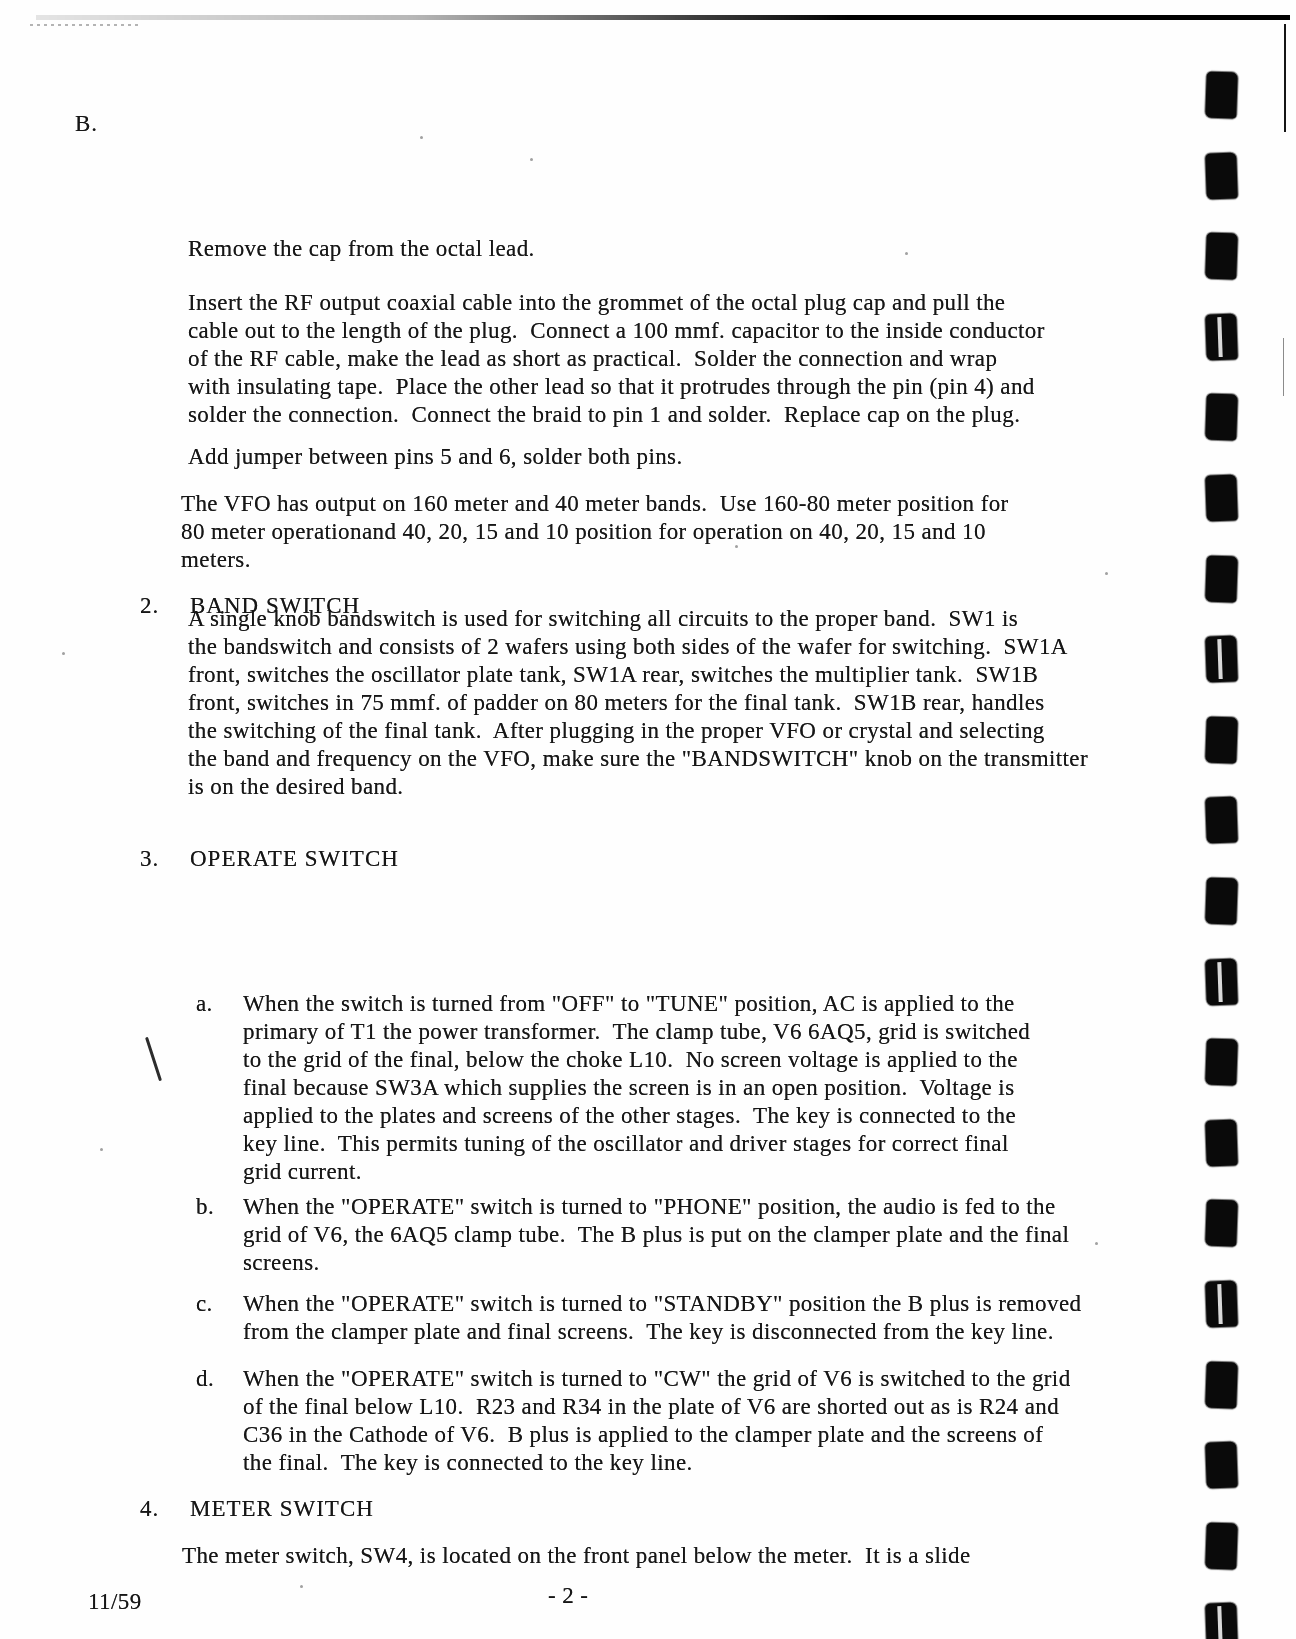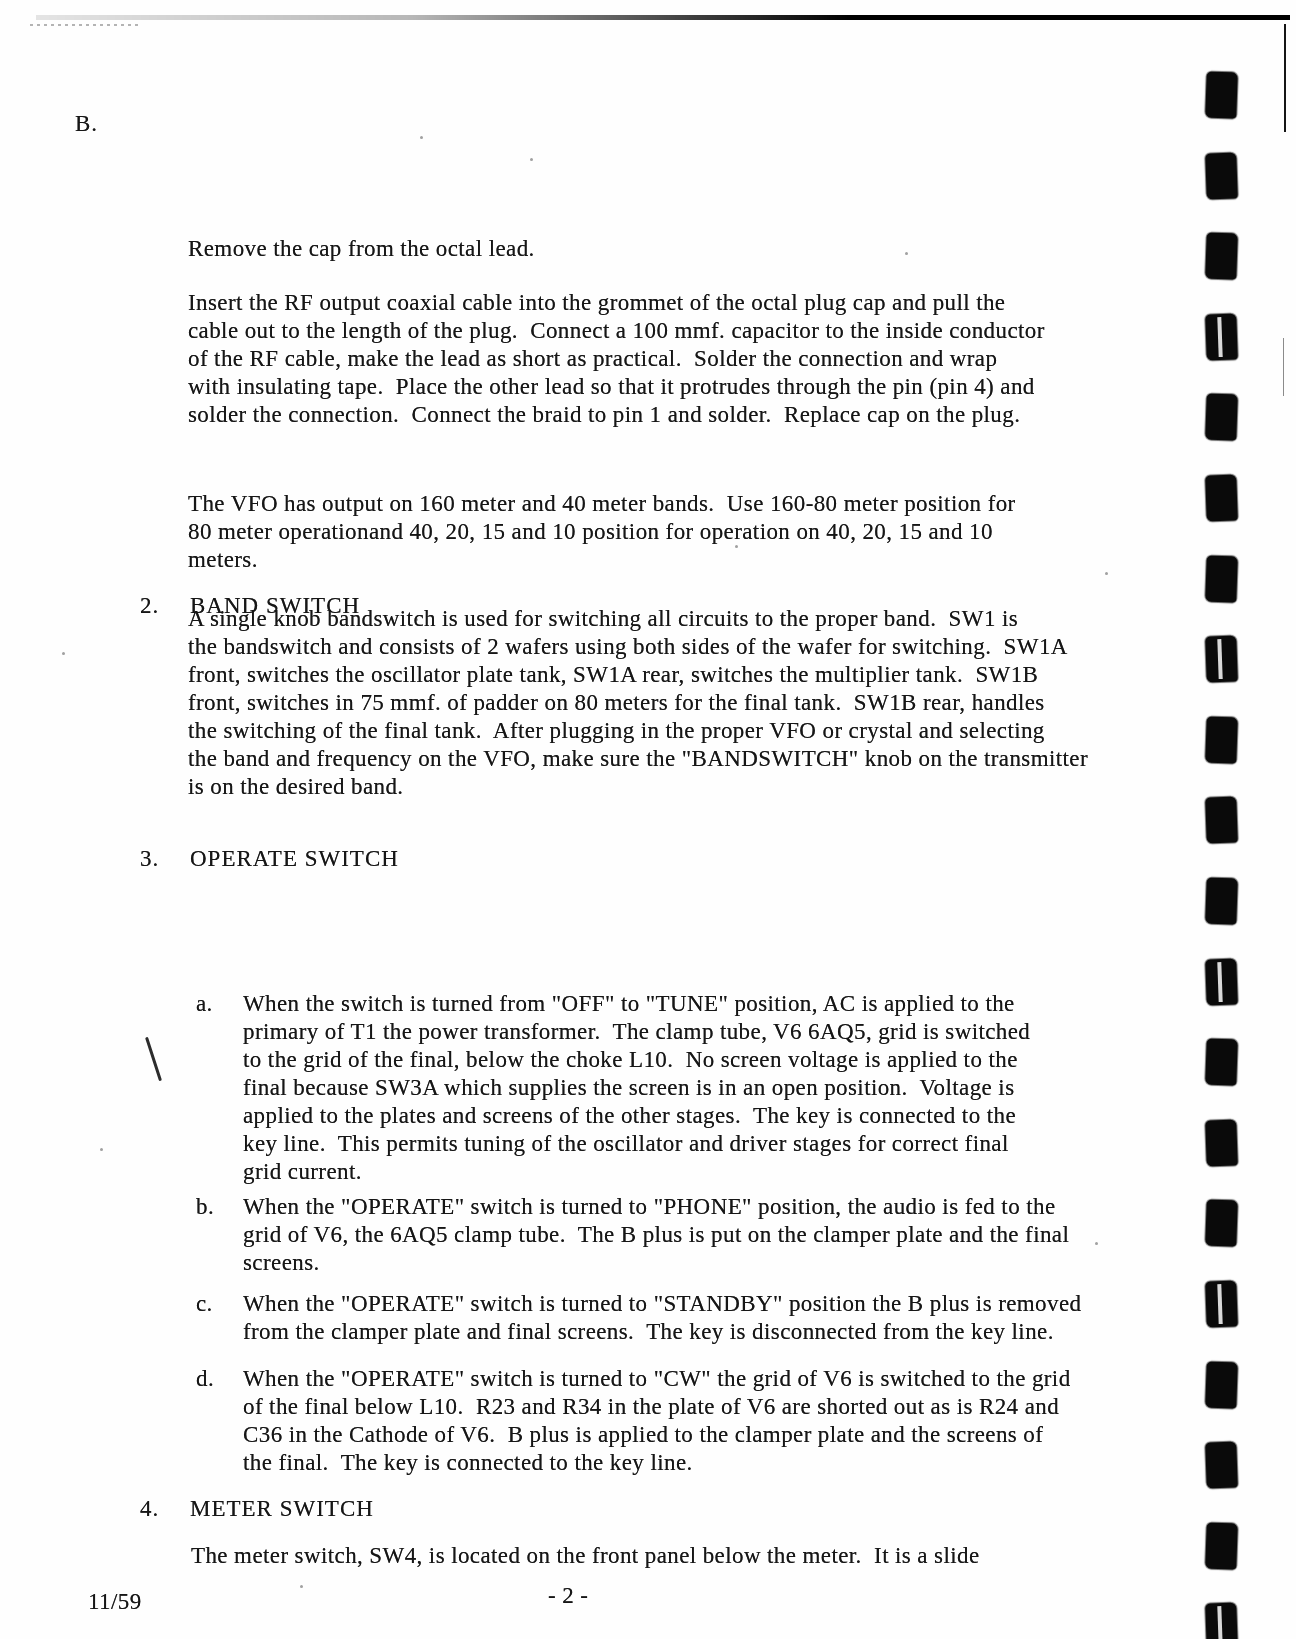--- a/index.html
+++ b/index.html
@@ -112,21 +112,22 @@
   <div class="dot" style="left:300px;top:1585px"></div>
 
   <div class="txt heading" style="left:75px;top:110px">B.</div>
 
   <div class="txt" style="left:188px;top:235px">Remove the cap from the octal lead.</div>
   <div class="txt" style="left:188px;top:289px">Insert the RF output coaxial cable into the grommet of the octal plug cap and pull the
 cable out to the length of the plug.  Connect a 100 mmf. capacitor to the inside conductor
 of the RF cable, make the lead as short as practical.  Solder the connection and wrap
 with insulating tape.  Place the other lead so that it protrudes through the pin (pin 4) and
 solder the connection.  Connect the braid to pin 1 and solder.  Replace cap on the plug.</div>
-  <div class="txt" style="left:188px;top:490px">The VFO has output on 160 meter and 40 meter bands.  Use 160-80 meter position for
+  <div class="txt" style="left:188px;top:443px">Add jumper between pins 5 and 6, solder both pins.</div>
+  <div class="txt" style="left:181px;top:490px">The VFO has output on 160 meter and 40 meter bands.  Use 160-80 meter position for
 80 meter operationand 40, 20, 15 and 10 position for operation on 40, 20, 15 and 10
 meters.</div>
 
   <div class="txt heading" style="left:140px;top:592px">2.</div>
   <div class="txt heading" style="left:190px;top:592px">BAND SWITCH</div>
   <div class="txt" style="left:188px;top:605px">A single knob bandswitch is used for switching all circuits to the proper band.  SW1 is
 the bandswitch and consists of 2 wafers using both sides of the wafer for switching.  SW1A
 front, switches the oscillator plate tank, SW1A rear, switches the multiplier tank.  SW1B
 front, switches in 75 mmf. of padder on 80 meters for the final tank.  SW1B rear, handles
 the switching of the final tank.  After plugging in the proper VFO or crystal and selecting
@@ -155,18 +156,18 @@
 from the clamper plate and final screens.  The key is disconnected from the key line.</div>
 
   <div class="txt" style="left:196px;top:1365px">d.</div>
   <div class="txt" style="left:243px;top:1365px">When the "OPERATE" switch is turned to "CW" the grid of V6 is switched to the grid
 of the final below L10.  R23 and R34 in the plate of V6 are shorted out as is R24 and
 C36 in the Cathode of V6.  B plus is applied to the clamper plate and the screens of
 the final.  The key is connected to the key line.</div>
 
   <div class="txt heading" style="left:140px;top:1495px">4.</div>
   <div class="txt heading" style="left:190px;top:1495px">METER SWITCH</div>
-  <div class="txt" style="left:191px;top:1542px">The meter switch, SW4, is located on the front panel below the meter.  It is a slide</div>
+  <div class="txt" style="left:182px;top:1542px">The meter switch, SW4, is located on the front panel below the meter.  It is a slide</div>
 
   <div class="txt" style="left:88px;top:1588px">11/59</div>
   <div class="txt" style="left:548px;top:1582px">- 2 -</div>
 
 </div>
 
 </body></html>

